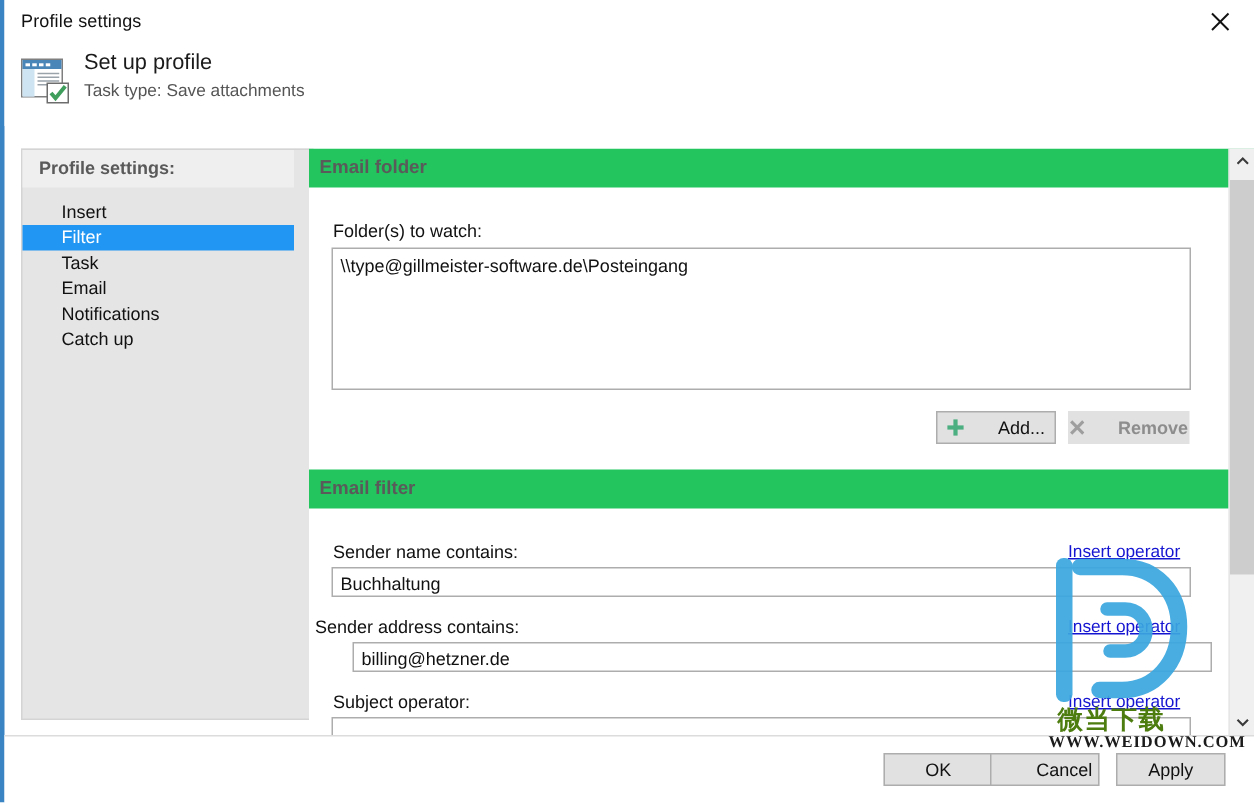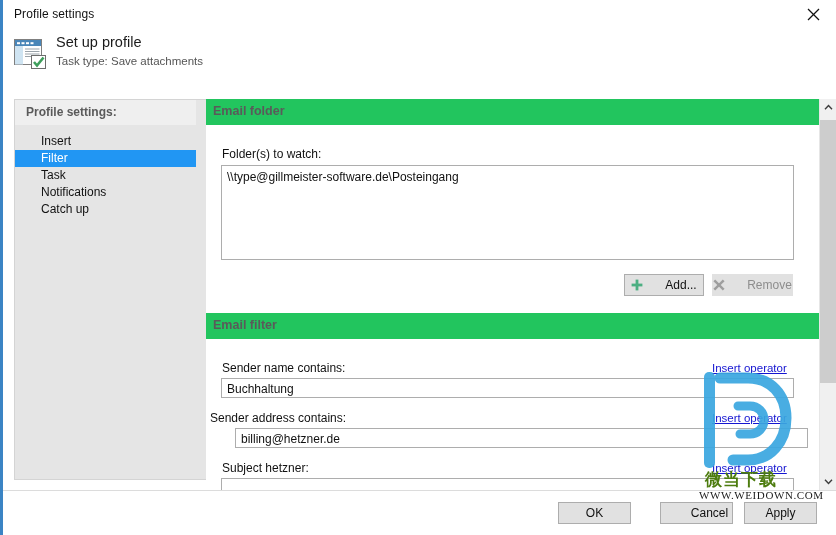--- a/index.html
+++ b/index.html
@@ -42,42 +42,42 @@
   .section-head{position:relative;width:714px;height:26px;background:#22c55e;}
   .section-head span{position:absolute;left:7px;top:5px;font-size:12.5px;font-weight:bold;color:#5a5a5a;}
 
   .fieldlabel{position:absolute;font-size:12px;color:#111;}
   .txtbox{position:absolute;border:1px solid #adadad;background:#fff;box-sizing:border-box;font-size:12px;color:#111;}
   .txtbox .val{position:absolute;left:5px;top:3px;white-space:nowrap;}
   .txtarea .val{top:4px;}
 
   .btn{position:absolute;border:1px solid #adadad;background:#e1e1e1;box-sizing:border-box;
        font-size:12px;color:#111;display:flex;align-items:center;justify-content:center;cursor:default;}
-  .btn.flat{border:1px solid transparent;background:#e1e1e1;}
+  .btn.flat{border:1px solid transparent;background:#e1e1e1;font-weight:bold;}
   .btn.disabled{color:#8d8d8d;border-color:transparent;}
   .btn .lbl{margin-left:22px;}
 
   .link{position:absolute;font-size:11.5px;color:#1515d1;text-decoration:underline;cursor:default;white-space:nowrap;}
 
   
   .vscroll{position:absolute;left:819px;top:99px;width:17px;height:391px;background:#f0f0f0;border-left:1px solid #e6e6e6;}
   .vscroll .arrow{position:absolute;left:0;width:17px;height:17px;display:flex;align-items:center;justify-content:center;}
   .vscroll .arrow.up{top:0;}
   .vscroll .arrow.down{bottom:0;}
   .vscroll .thumb{position:absolute;left:0;top:21px;width:17px;height:263px;background:#cdcdcd;}
 
   
   .footer{position:absolute;left:3px;top:490px;width:833px;height:45px;background:#fff;border-top:1px solid #dcdcdc;}
   .footer .btn{height:22px;top:11px;background:#e1e1e1;border:1px solid #adadad;}
 
   
   .wm{position:absolute;pointer-events:none;}
   .wm-logo{left:700px;top:366px;width:96px;height:106px;opacity:.92;}
   .wm-cn{left:705px;top:468px;font-family:"DejaVu Sans",sans-serif;font-size:17px;font-weight:bold;color:#4d7c0f;letter-spacing:1px;}
-  .wm-url{left:699px;top:489px;font-family:"Liberation Serif","DejaVu Serif",serif;font-size:11px;font-weight:normal;color:#1b1b1b;letter-spacing:.6px;}
+  .wm-url{left:699px;top:489px;font-family:"Liberation Serif","DejaVu Serif",serif;font-size:11px;font-weight:bold;color:#1b1b1b;letter-spacing:.6px;}
 </style>
 </head>
 <body>
 
 <div id="app">
 
   <div class="win-accent"></div>
 
   <div class="titlebar">
     <div class="title">Profile settings</div>
@@ -114,20 +114,21 @@
   </div>
 
   <div class="sidebar">
     <div class="sidebar-head">
       <span>Profile settings:</span>
     </div>
     <div class="sidebar-list">
       <div class="sb-item"><span>Insert</span></div>
       <div class="sb-item sel"><span>Filter</span></div>
       <div class="sb-item"><span>Task</span></div>
+      <div class="sb-item"><span>Email</span></div>
       <div class="sb-item"><span>Notifications</span></div>
       <div class="sb-item"><span>Catch up</span></div>
     </div>
   </div>
 
   <div class="main">
     <div class="main-inner">
 
       <div class="section-head" style="top:0;">
         <span>Email folder</span>
@@ -164,21 +165,21 @@
       <div class="txtbox" style="left:15px;top:279px;width:573px;height:20px;">
         <div class="val">Buchhaltung</div>
       </div>
 
       <div class="fieldlabel" style="left:4px;top:312px;">Sender address contains:</div>
       <div class="link" style="left:506px;top:313px;">Insert operator</div>
       <div class="txtbox" style="left:29px;top:329px;width:573px;height:20px;">
         <div class="val">billing@hetzner.de</div>
       </div>
 
-      <div class="fieldlabel" style="left:16px;top:362px;">Subject hetzner:</div>
+      <div class="fieldlabel" style="left:16px;top:362px;">Subject operator:</div>
       <div class="link" style="left:506px;top:363px;">Insert operator</div>
       <div class="txtbox" style="left:15px;top:379px;width:573px;height:20px;">
         <div class="val"></div>
       </div>
 
     </div>
   </div>
 
   <div class="vscroll">
     <div class="arrow up">
@@ -188,21 +189,21 @@
     </div>
     <div class="thumb"></div>
     <div class="arrow down">
       <svg width="9" height="7" viewBox="0 0 9 7">
         <path d="M1 1.8 L4.5 5.4 L8 1.8" fill="none" stroke="#3c3c3c" stroke-width="1.4"></path>
       </svg>
     </div>
   </div>
 
   <div class="footer">
-    <div class="btn" style="left:555px;width:73px;text-align:center;">
+    <div class="btn" style="left:586px;width:73px;text-align:center;">
       <span>OK</span>
     </div>
     <div class="btn" style="left:657px;width:73px;padding-left:26px;">
       <span>Cancel</span>
     </div>
     <div class="btn" style="left:741px;width:73px;">
       <span>Apply</span>
     </div>
   </div>
 

